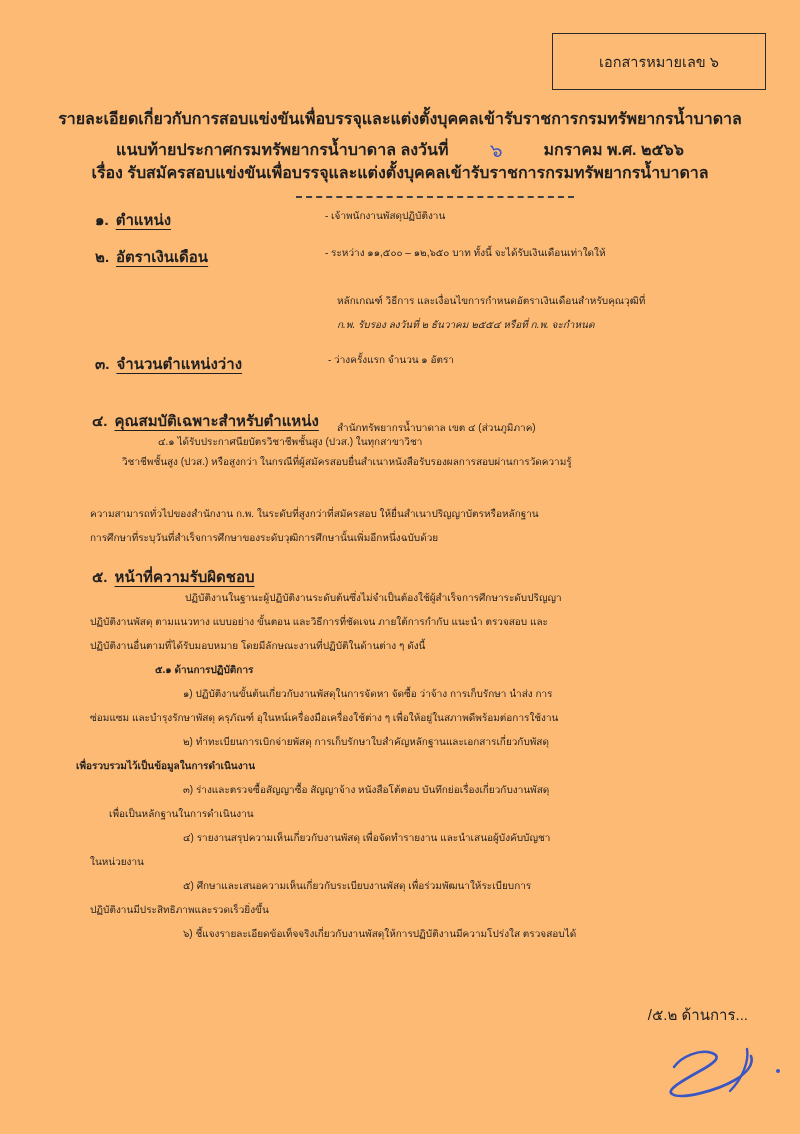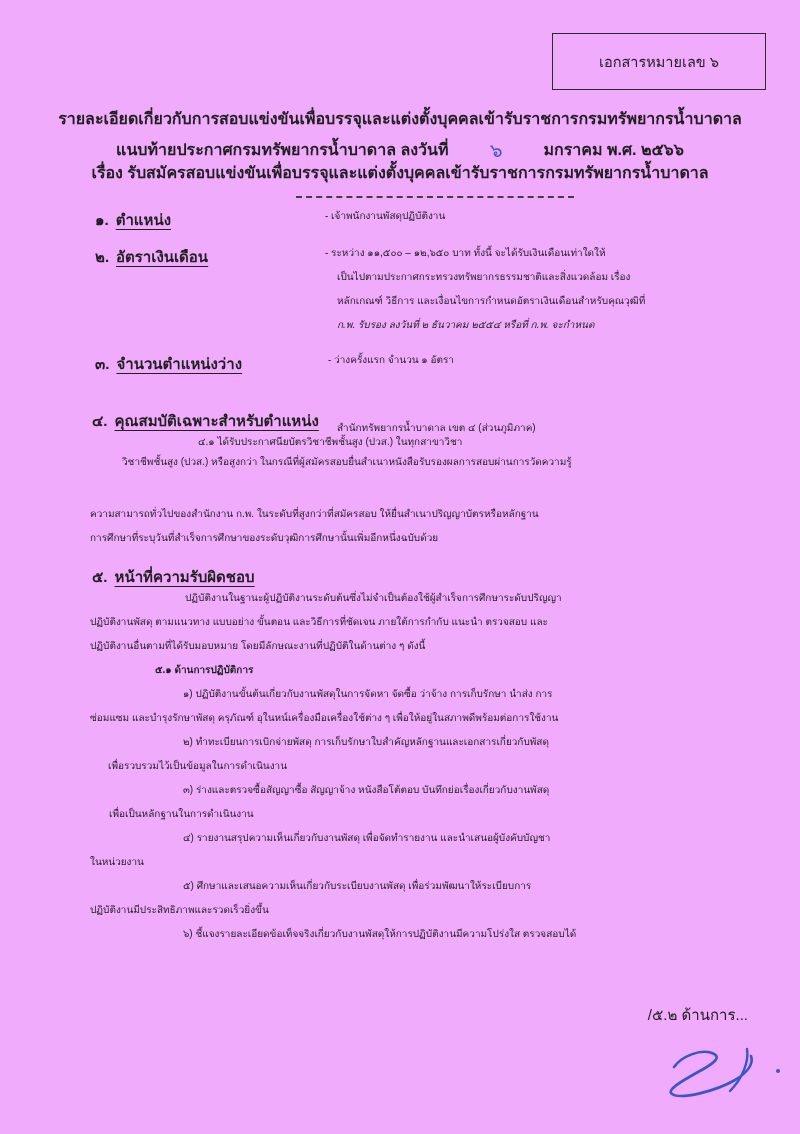--- a/index.html
+++ b/index.html
@@ -1,20 +1,20 @@
 <!DOCTYPE html>
 <html><head>
 <meta charset="utf-8">
 <style>
   html,body{margin:0;padding:0;background:#9a9a9a;}
   .page{
     position:relative;
     width:800px;height:1134px;
     margin:0 auto;
-    background:#f0abfc;
+    background:#fdba74;
     font-family:"Liberation Sans","DejaVu Sans",sans-serif;
     color:#1f1f1f;
     overflow:hidden;
   }
   .abs{position:absolute;white-space:nowrap;}
   .doc-box{
     position:absolute;left:552px;top:33px;width:212px;height:55px;
     border:1.6px solid #2a2a2a;
     display:flex;align-items:center;justify-content:center;
     font-size:14.5px;
@@ -59,52 +59,51 @@
 
   <div class="abs lbl" style="left:95px;top:208px;">
     <span class="num">๑.</span><span class="txt">ตำแหน่ง</span>
   </div>
   <div class="abs body-line" style="left:325px;top:208px;">- เจ้าพนักงานพัสดุปฏิบัติงาน</div>
 
   <div class="abs lbl" style="left:95px;top:245px;">
     <span class="num">๒.</span><span class="txt">อัตราเงินเดือน</span>
   </div>
   <div class="abs body-line" style="left:325px;top:245px;">- ระหว่าง ๑๑,๕๐๐ – ๑๒,๖๕๐ บาท ทั้งนี้ จะได้รับเงินเดือนเท่าใดให้</div>
-  <div class="abs body-line" style="left:337px;top:269px;">เป็นไปตามประกาศกระทรวงทรัพยากรธรรมชาติและสิ่งแวดล้อม เรื่อง</div>
   <div class="abs body-line" style="left:337px;top:293px;">หลักเกณฑ์ วิธีการ และเงื่อนไขการกำหนดอัตราเงินเดือนสำหรับคุณวุฒิที่</div>
   <div class="abs body-line" style="left:337px;top:317px;font-style:italic;">ก.พ. รับรอง ลงวันที่ ๒ ธันวาคม ๒๕๕๔ หรือที่ ก.พ. จะกำหนด</div>
 
   <div class="abs lbl" style="left:95px;top:352px;">
     <span class="num">๓.</span><span class="txt">จำนวนตำแหน่งว่าง</span>
   </div>
   <div class="abs body-line" style="left:328px;top:352px;">- ว่างครั้งแรก จำนวน ๑ อัตรา</div>
   <div class="abs body-line" style="left:337px;top:376px;margin-top:44px;">สำนักทรัพยากรน้ำบาดาล เขต ๔ (ส่วนภูมิภาค)</div>
 
   <div class="abs lbl" style="left:92px;top:409px;">
     <span class="num">๔.</span><span class="txt">คุณสมบัติเฉพาะสำหรับตำแหน่ง</span>
   </div>
-  <div class="abs body-line" style="left:158px;top:434px;margin-left:40px;">๔.๑ ได้รับประกาศนียบัตรวิชาชีพชั้นสูง (ปวส.) ในทุกสาขาวิชา</div>
+  <div class="abs body-line" style="left:158px;top:434px;">๔.๑ ได้รับประกาศนียบัตรวิชาชีพชั้นสูง (ปวส.) ในทุกสาขาวิชา</div>
   <div class="abs body-line" style="left:90px;top:454px;margin-left:32px;">วิชาชีพชั้นสูง (ปวส.) หรือสูงกว่า ในกรณีที่ผู้สมัครสอบยื่นสำเนาหนังสือรับรองผลการสอบผ่านการวัดความรู้</div>
   <div class="abs body-line" style="left:90px;top:506px;">ความสามารถทั่วไปของสำนักงาน ก.พ. ในระดับที่สูงกว่าที่สมัครสอบ ให้ยื่นสำเนาปริญญาบัตรหรือหลักฐาน</div>
   <div class="abs body-line" style="left:90px;top:530px;">การศึกษาที่ระบุวันที่สำเร็จการศึกษาของระดับวุฒิการศึกษานั้นเพิ่มอีกหนึ่งฉบับด้วย</div>
 
   <div class="abs lbl" style="left:92px;top:565px;">
     <span class="num">๕.</span><span class="txt">หน้าที่ความรับผิดชอบ</span>
   </div>
   <div class="abs body-line" style="left:185px;top:590px;">ปฏิบัติงานในฐานะผู้ปฏิบัติงานระดับต้นซึ่งไม่จำเป็นต้องใช้ผู้สำเร็จการศึกษาระดับปริญญา</div>
   <div class="abs body-line" style="left:90px;top:614px;">ปฏิบัติงานพัสดุ ตามแนวทาง แบบอย่าง ขั้นตอน และวิธีการที่ชัดเจน ภายใต้การกำกับ แนะนำ ตรวจสอบ และ</div>
   <div class="abs body-line" style="left:90px;top:638px;">ปฏิบัติงานอื่นตามที่ได้รับมอบหมาย โดยมีลักษณะงานที่ปฏิบัติในด้านต่าง ๆ ดังนี้</div>
 
   <div class="abs body-line bold" style="left:155px;top:662px;">๕.๑ ด้านการปฏิบัติการ</div>
 
   <div class="abs body-line" style="left:183px;top:686px;">๑) ปฏิบัติงานขั้นต้นเกี่ยวกับงานพัสดุในการจัดหา จัดซื้อ ว่าจ้าง การเก็บรักษา  นำส่ง การ</div>
   <div class="abs body-line" style="left:90px;top:710px;">ซ่อมแซม และบำรุงรักษาพัสดุ ครุภัณฑ์ อุในหน์เครื่องมือเครื่องใช้ต่าง ๆ เพื่อให้อยู่ในสภาพดีพร้อมต่อการใช้งาน</div>
 
   <div class="abs body-line" style="left:183px;top:734px;">๒) ทำทะเบียนการเบิกจ่ายพัสดุ การเก็บรักษาใบสำคัญหลักฐานและเอกสารเกี่ยวกับพัสดุ</div>
-  <div class="abs body-line" style="left:108px;top:758px;">เพื่อรวบรวมไว้เป็นข้อมูลในการดำเนินงาน</div>
+  <div class="abs body-line" style="left:76px;top:758px;font-weight:bold;">เพื่อรวบรวมไว้เป็นข้อมูลในการดำเนินงาน</div>
 
   <div class="abs body-line" style="left:183px;top:782px;">๓) ร่างและตรวจซื้อสัญญาซื้อ สัญญาจ้าง หนังสือโต้ตอบ บันทึกย่อเรื่องเกี่ยวกับงานพัสดุ</div>
   <div class="abs body-line" style="left:90px;top:806px;margin-left:19px;">เพื่อเป็นหลักฐานในการดำเนินงาน</div>
 
   <div class="abs body-line" style="left:183px;top:830px;">๔) รายงานสรุปความเห็นเกี่ยวกับงานพัสดุ เพื่อจัดทำรายงาน และนำเสนอผู้บังคับบัญชา</div>
   <div class="abs body-line" style="left:90px;top:854px;">ในหน่วยงาน</div>
 
   <div class="abs body-line" style="left:183px;top:878px;">๕) ศึกษาและเสนอความเห็นเกี่ยวกับระเบียบงานพัสดุ เพื่อร่วมพัฒนาให้ระเบียบการ</div>
   <div class="abs body-line" style="left:90px;top:902px;">ปฏิบัติงานมีประสิทธิภาพและรวดเร็วยิ่งขึ้น</div>
 

